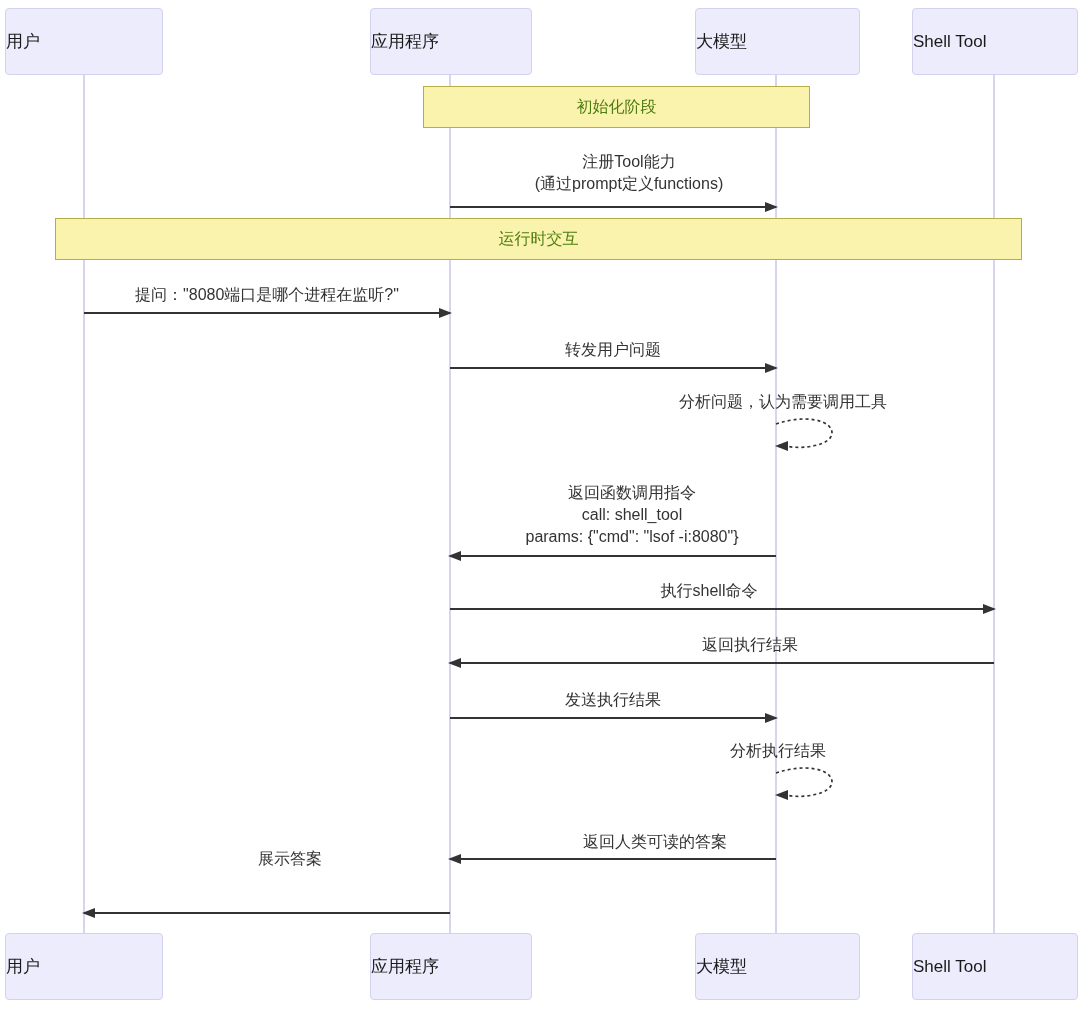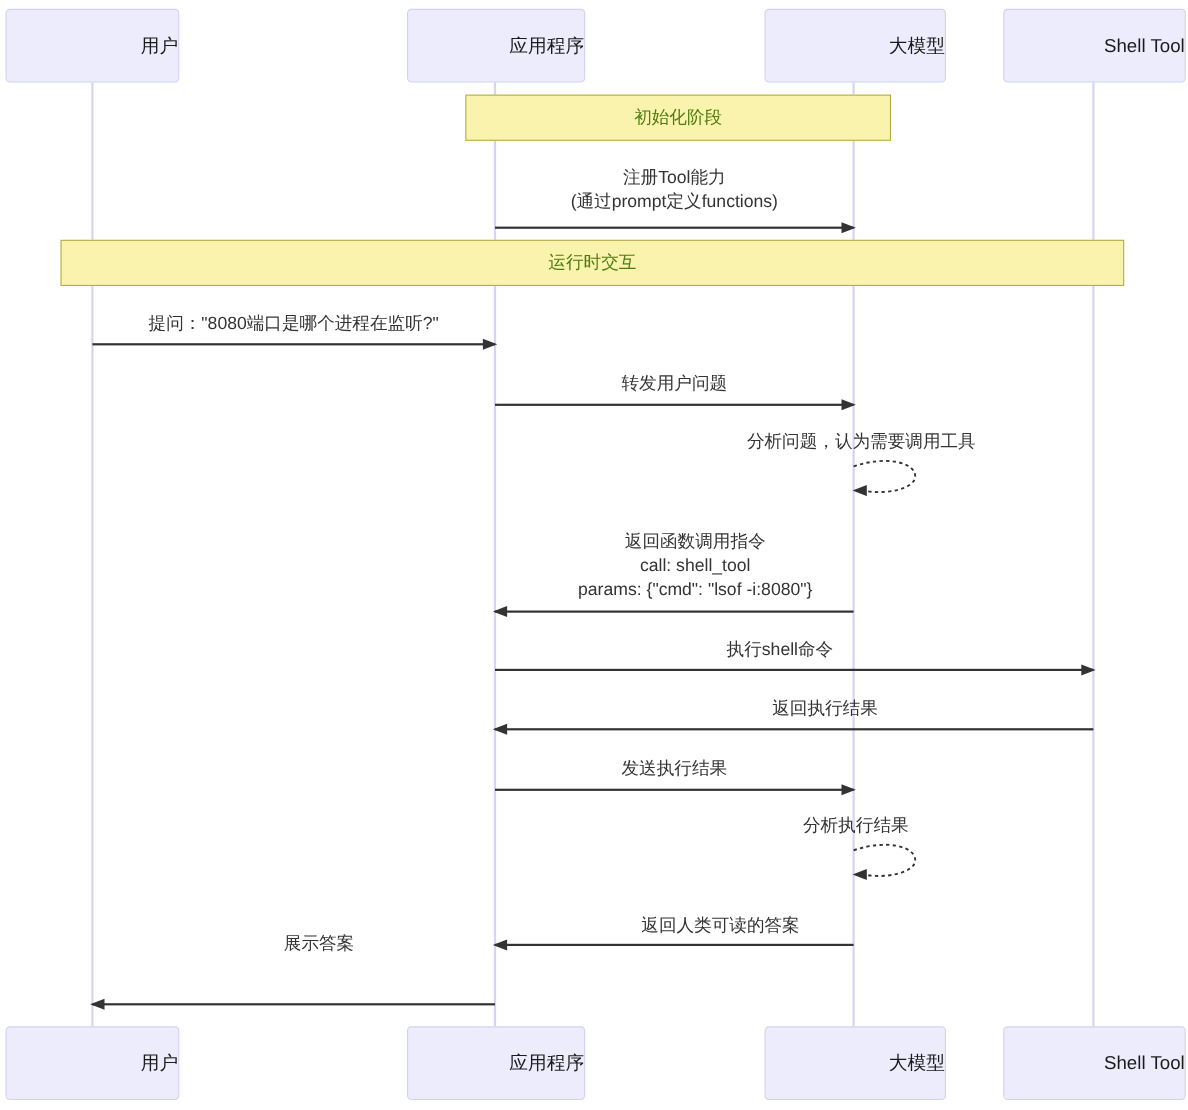--- a/index.html
+++ b/index.html
@@ -3,21 +3,21 @@
 <meta charset="utf-8">
 <style>
   html,body{margin:0;padding:0;background:#ffffff;}
   .stage{
     position:relative;width:1080px;height:1009px;background:#ffffff;
     font-family:"Liberation Sans",sans-serif;overflow:hidden;
   }
   .actor{
     position:absolute;height:67px;background:#ECECFC;border:1px solid #D2D2F0;
     border-radius:4px;box-sizing:border-box;display:flex;align-items:center;
-    justify-content:flex-end;font-size:17px;color:#1a1a1a;
+    justify-content:flex-start;font-size:17px;color:#1a1a1a;
   }
   .lifeline{position:absolute;top:75px;height:858px;width:2px;background:#D7D4EE;}
   .phase{
     position:absolute;height:42px;background:#FAF3AD;border:1px solid #B5AD4A;
     box-sizing:border-box;display:flex;align-items:center;justify-content:center;
     font-size:16px;color:#4d7c0f;
   }
   .msg-label{position:absolute;text-align:center;font-size:16px;color:#333333;line-height:22px;}
   .arrow{position:absolute;height:2px;background:#333333;}
   .head-r{position:absolute;right:-2px;top:-4px;width:0;height:0;
@@ -62,21 +62,21 @@
       <span>Shell Tool</span>
     </div>
 
   <div class="phase" style="left:423px;top:86px;width:387px;">
     <span>初始化阶段</span>
   </div>
   <div class="phase" style="left:55px;top:218px;width:967px;">
     <span>运行时交互</span>
   </div>
 
-  <div class="msg-label" style="left:450px;top:151px;width:326px;">
+  <div class="msg-label" style="left:450px;top:151px;width:326px;padding-left:16px;">
     <div>注册Tool能力</div>
     <div>(通过prompt定义functions)</div>
   </div>
   <div class="arrow" style="left:450px;top:206px;width:326px;">
       <i class="head-r"></i>
     </div>
 
   <div class="msg-label" style="left:84px;top:284px;width:366px;">
     <div>提问："8080端口是哪个进程在监听?"</div>
   </div>

